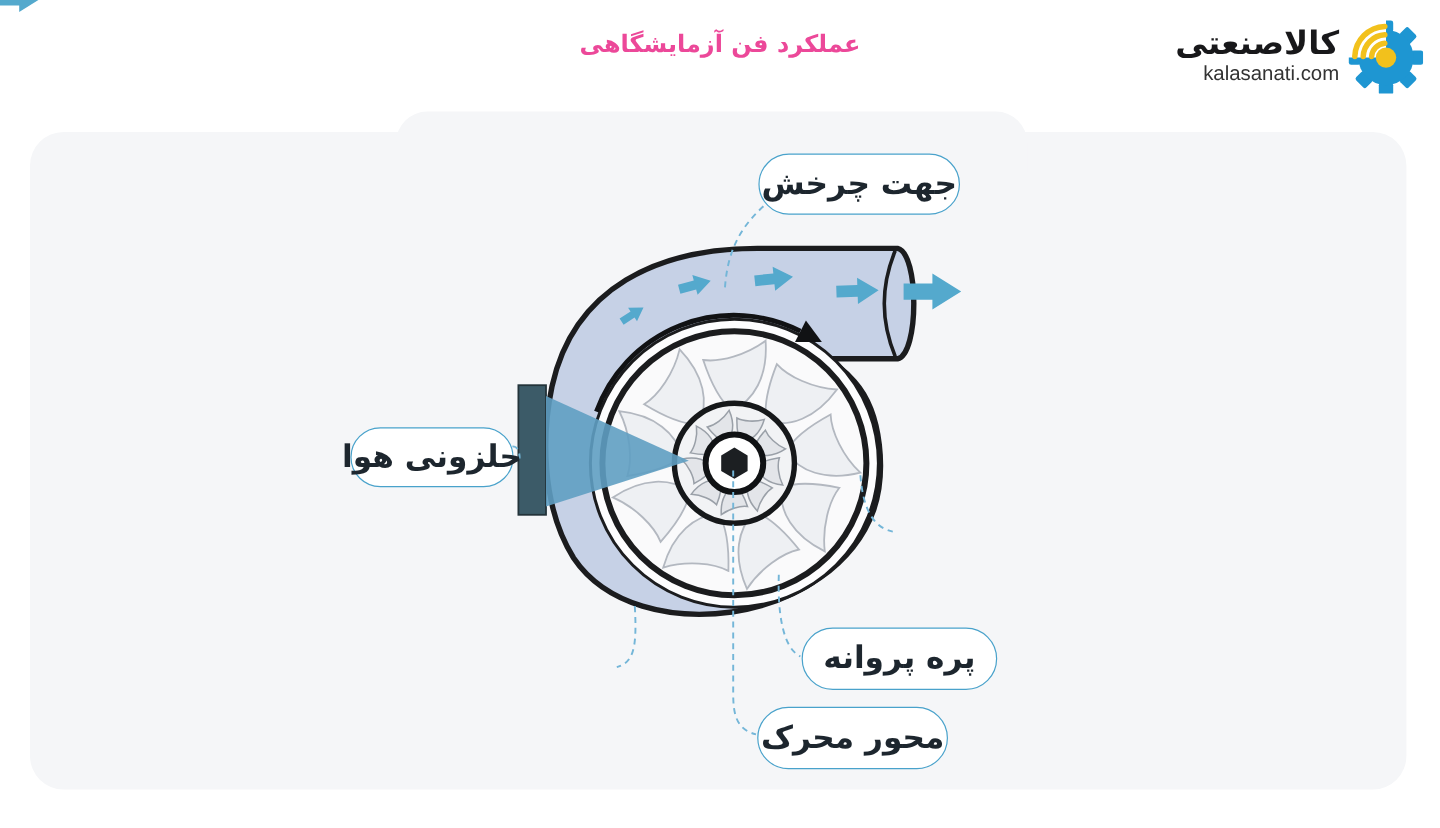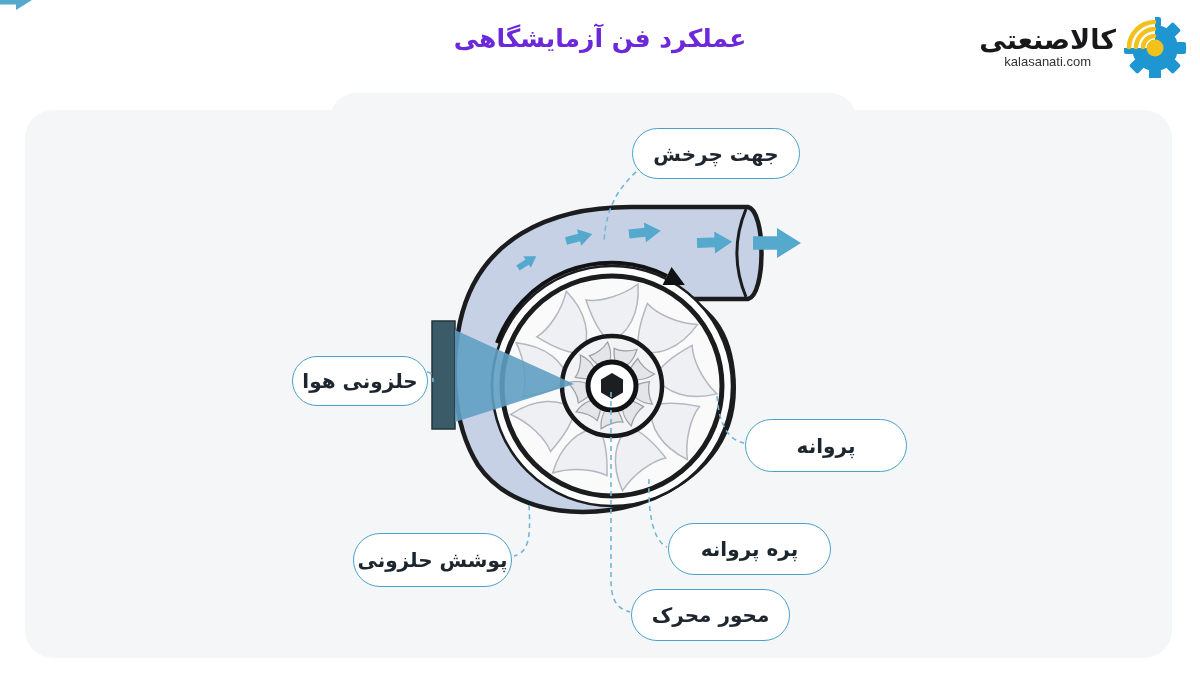--- a/index.html
+++ b/index.html
@@ -1,35 +1,35 @@
 <!DOCTYPE html>
 <html lang="fa" style="--card-bg: #f5f6f8; --volute-fill: #c6d1e6; --outline: #1b1c1e; --flow-arrow: #54a9cd; --inlet-dark: #3c5b68; --inlet-cone: #5f9ec2; --blade-fill: #eef0f3; --blade-edge: #b3b8c0; --label-border: #49a2cb; --leader: #74b6d8; --gear-blue: #1e96d2; --gear-yellow: #f2c11c;"><head>
 <meta charset="utf-8">
 <style>
   html,body{margin:0;padding:0;background:#ffffff;}
   .page{position:relative;width:1200px;height:690px;background:#ffffff;overflow:hidden;
         font-family:"DejaVu Sans",sans-serif;}
   
   .title{position:absolute;top:24px;left:0;width:100%;text-align:center;
-         font-size:25px;font-weight:bold;color:#6d28d9;direction:rtl;letter-spacing:0;}
+         font-size:20px;font-weight:bold;color:#ec4899;direction:rtl;letter-spacing:0;}
   .logo{position:absolute;top:12px;right:14px;display:flex;align-items:center;gap:6px;}
-  .logo-text{display:flex;flex-direction:column;align-items:center;line-height:1.05;}
+  .logo-text{display:flex;flex-direction:column;align-items:flex-end;line-height:1.05;}
   .logo-brand{font-size:27px;font-weight:bold;color:#18181a;direction:rtl;}
-  .logo-domain{font-family:"Liberation Sans",sans-serif;font-size:13px;color:#333;margin-top:1px;}
+  .logo-domain{font-family:"Liberation Sans",sans-serif;font-size:17px;color:#333;margin-top:1px;}
   
   .card{position:absolute;left:25px;top:110px;width:1147px;height:548px;
         background:var(--card-bg,#f5f6f8);border-radius:28px;}
   .card::before{content:"";position:absolute;left:305px;top:-17px;width:526px;height:50px;
         background:var(--card-bg,#f5f6f8);border-radius:26px 26px 0 0;}
   
   .diagram{position:absolute;left:0;top:0;width:1200px;height:690px;}
   
   .pill{position:absolute;display:flex;align-items:center;justify-content:center;
         background:#ffffff;border:1.6px solid var(--label-border,#49a2cb);
-        border-radius:999px;color:#1d262e;font-size:20px;font-weight:600;
+        border-radius:999px;color:#1d262e;font-size:26px;font-weight:600;
         direction:rtl;white-space:nowrap;box-sizing:border-box;}
   .pill-rotation{left:632px;top:128px;width:168px;height:51px;}
   .pill-inlet   {left:292px;top:356px;width:136px;height:50px;}
   .pill-impeller{left:745px;top:419px;width:162px;height:53px;}
   .pill-blade   {left:668px;top:523px;width:163px;height:52px;}
   .pill-shaft   {left:631px;top:589px;width:159px;height:52px;}
   .pill-volute  {left:353px;top:533px;width:159px;height:54px;}
 </style>
 </head>
 <body>
@@ -151,18 +151,16 @@
       <path d="M 717 396 C 719 424 728 440 744 443"></path>
       <path d="M 649 479 C 648 510 652 540 667 547"></path>
       <path d="M 611 392 L 611 578 C 611 596 614 608 630 612"></path>
       <path d="M 529 505 C 531 540 528 552 514 556"></path>
       <path d="M 427 372 C 432 372 433 377 433 382"></path>
     </g>
   </svg>
 
   <div class="pill pill-rotation">جهت چرخش</div>
   <div class="pill pill-inlet">حلزونی هوا</div>
-  <div class="pill pill-impeller">پروانه</div>
   <div class="pill pill-shaft">محور محرک</div>
   <div class="pill pill-blade">پره پروانه</div>
-  <div class="pill pill-volute">پوشش حلزونی</div>
 
 </div>
 
 </body></html>

